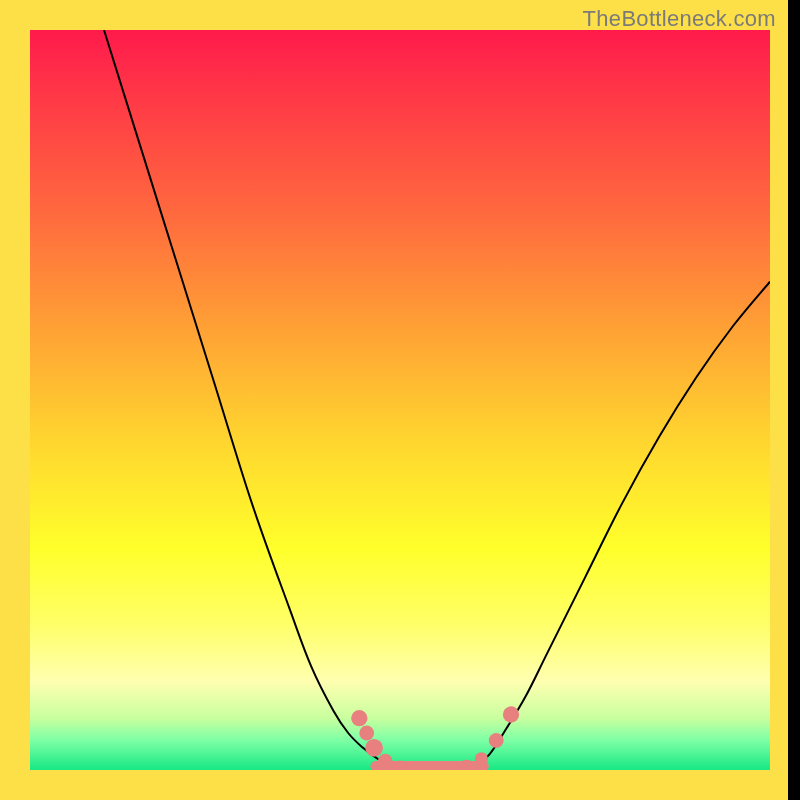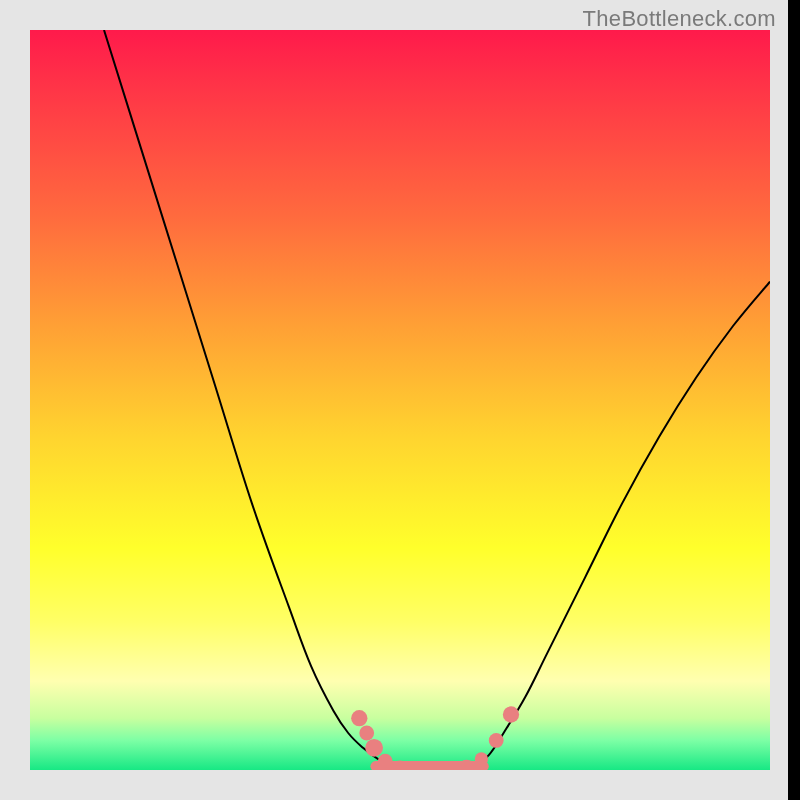--- a/index.html
+++ b/index.html
@@ -8,21 +8,21 @@
     background: #000;
     width: 800px;
     height: 800px;
     overflow: hidden;
     font-family: Arial, Helvetica, sans-serif;
   }
   .frame {
     position: relative;
     width: 788px;
     height: 800px;
-    background: #e5e5e5;
+    background: #fde047;
   }
   .plot-area {
     position: absolute;
     left: 30px;
     top: 30px;
     width: 740px;
     height: 740px;
     background: linear-gradient(to bottom,
       #ff1a4b 0%,
       #ff3547 8%,

